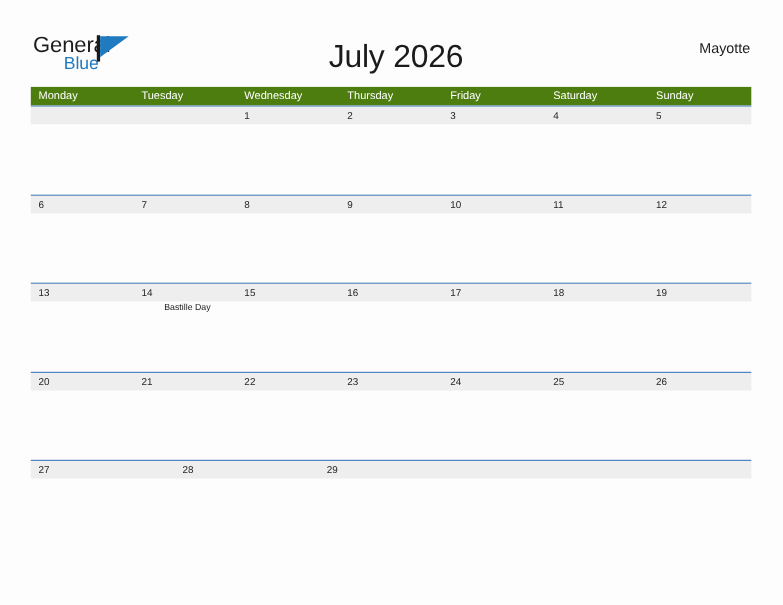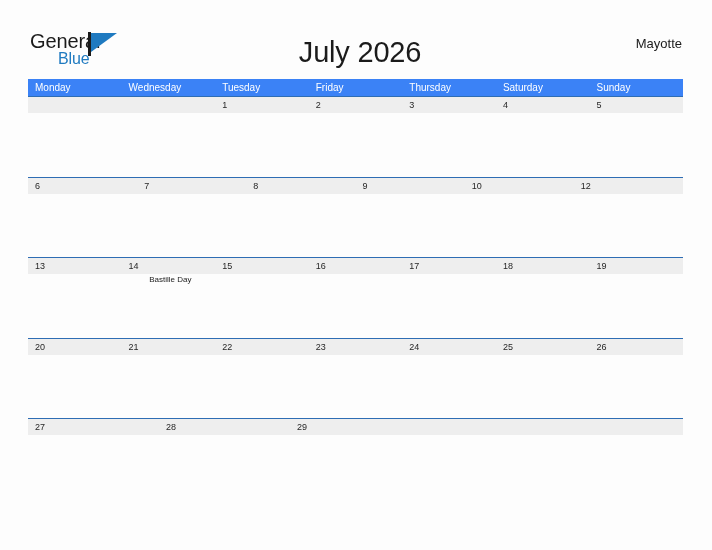--- a/index.html
+++ b/index.html
@@ -115,21 +115,21 @@
     position: absolute;
     left: 28px;
     top: 79px;
     width: 655px;
   }
 
   .weekday-row {
     display: flex;
     width: 655px;
     height: 17px;
-    background: #3b82f6;
+    background: #4d7c0f;
   }
   .weekday-cell {
     flex: 1 1 0;
     min-width: 0;
     box-sizing: border-box;
     padding-left: 7px;
     font-size: 10px;
     line-height: 17px;
     color: #ffffff;
     white-space: nowrap;
@@ -207,24 +207,24 @@
 
     <div class="cal-title">July 2026</div>
 
     <div class="cal-location">Mayotte</div>
 
   </div>
 
   <div class="grid">
     <div class="weekday-row" id="weekday-row">
         <div class="weekday-cell">Monday</div>
+        <div class="weekday-cell">Tuesday</div>
         <div class="weekday-cell">Wednesday</div>
-        <div class="weekday-cell">Tuesday</div>
+        <div class="weekday-cell">Thursday</div>
         <div class="weekday-cell">Friday</div>
-        <div class="weekday-cell">Thursday</div>
         <div class="weekday-cell">Saturday</div>
         <div class="weekday-cell">Sunday</div>
       </div>
     <div id="weeks-container">
         <div class="week-row">
           <div class="band"></div>
           <div class="day-cells">
             <div class="day-cell">
               <span class="day-num"></span>
             </div>
@@ -260,20 +260,23 @@
             <div class="day-cell">
               <span class="day-num">8</span>
             </div>
             <div class="day-cell">
               <span class="day-num">9</span>
             </div>
             <div class="day-cell">
               <span class="day-num">10</span>
             </div>
             <div class="day-cell">
+              <span class="day-num">11</span>
+            </div>
+            <div class="day-cell">
               <span class="day-num">12</span>
             </div>
           </div>
         </div>
         <div class="week-row">
           <div class="band"></div>
           <div class="day-cells">
             <div class="day-cell">
               <span class="day-num">13</span>
             </div>

